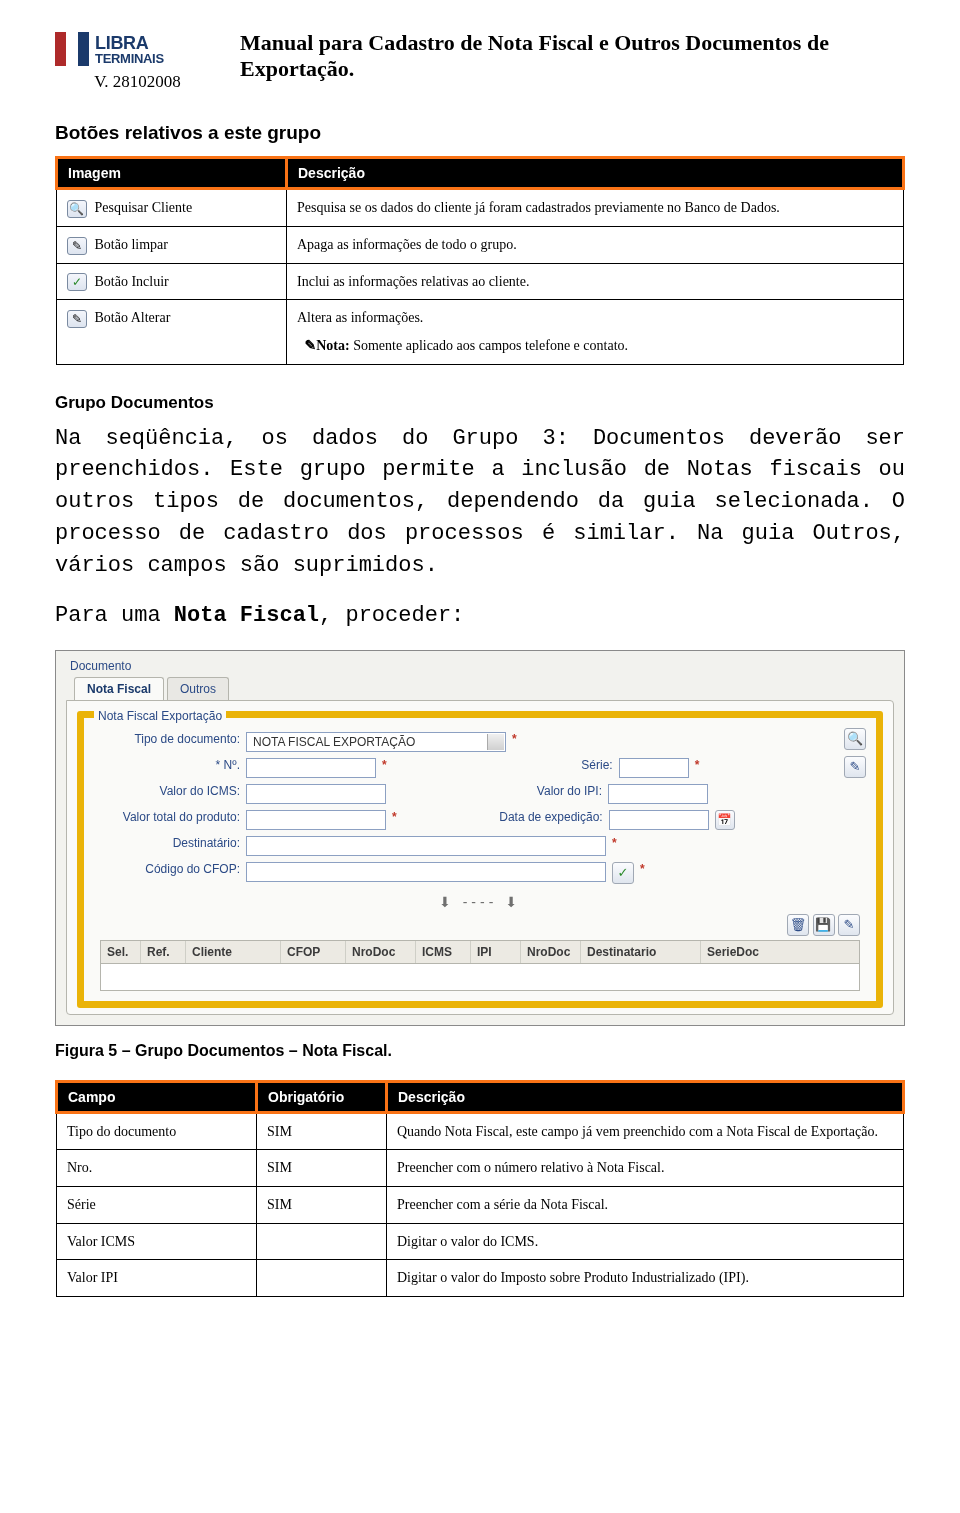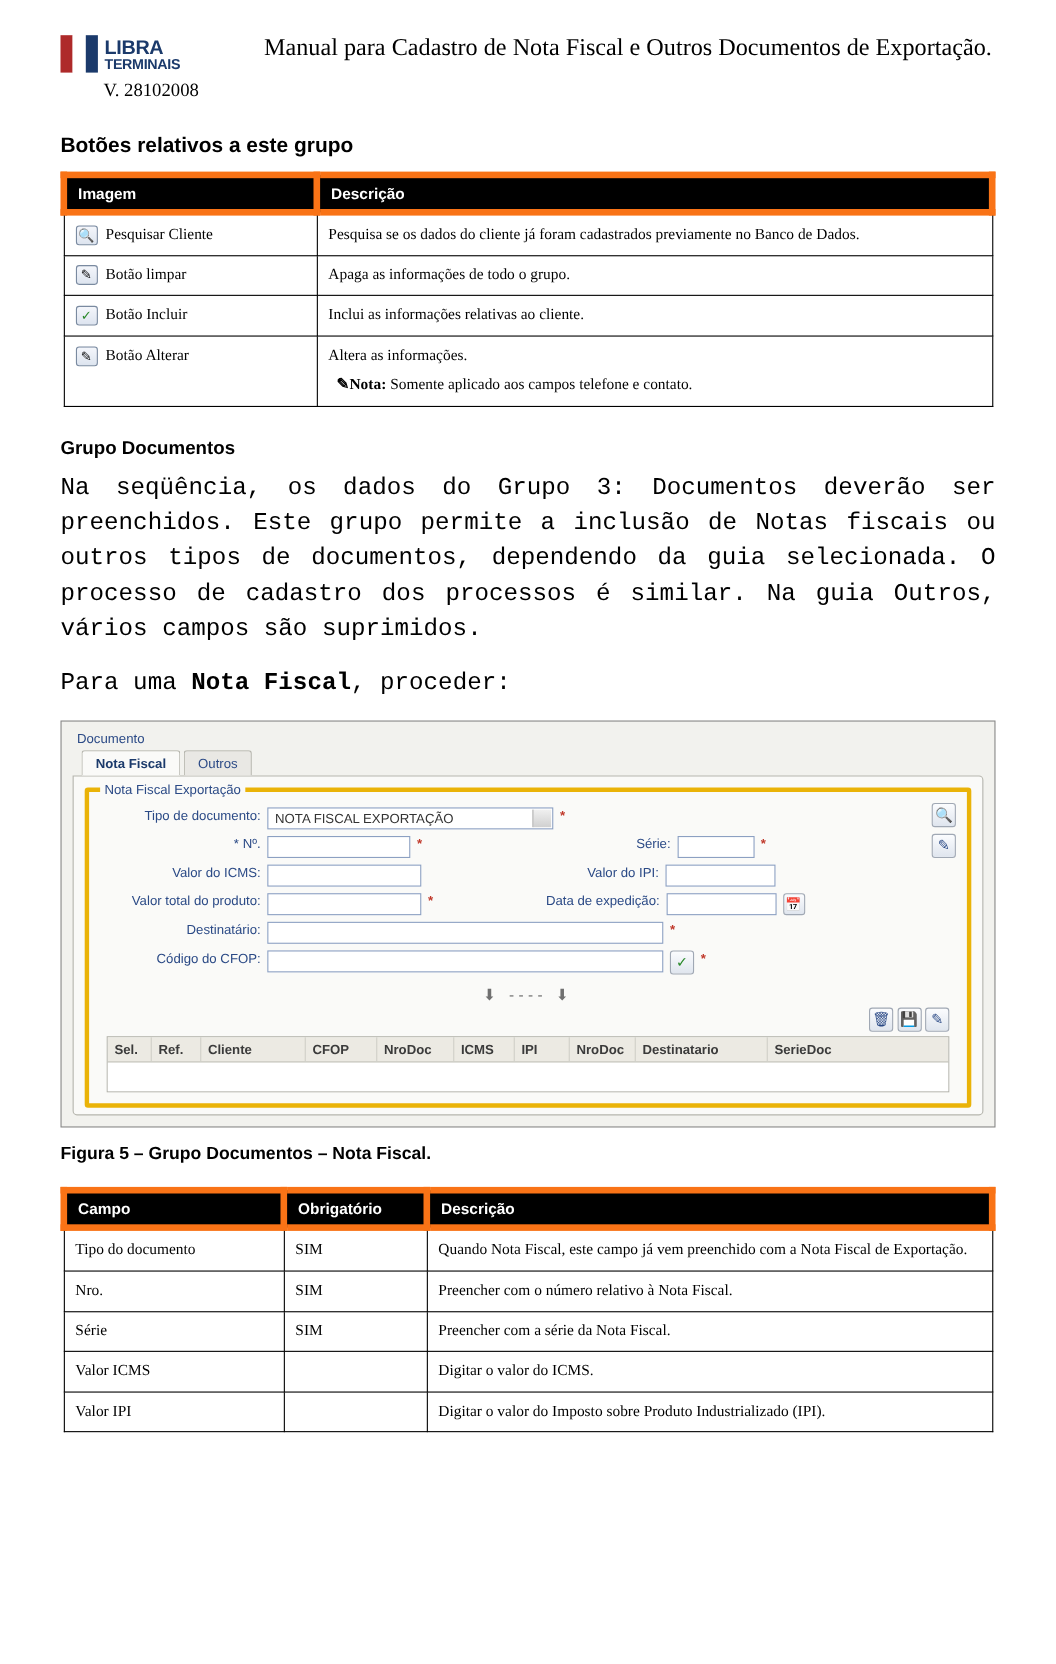--- a/index.html
+++ b/index.html
@@ -56,21 +56,21 @@
   }
   .logo-text .line1 { font-size: 18px; }
   .version {
     font-family: "Times New Roman", serif;
     font-size: 17px;
     margin-top: 4px;
   }
   .main-title {
     font-family: "Times New Roman", serif;
     font-size: 22px;
-    font-weight: normal;
+    font-weight: bold;
     line-height: 1.2;
   }
 
   h3.section {
     font-family: Arial, Helvetica, sans-serif;
     font-size: 19px;
     font-weight: bold;
     margin: 20px 0 12px 0;
   }
   .subheading {
@@ -93,21 +93,21 @@
     font-family: Arial, Helvetica, sans-serif;
     font-size: 14px;
     margin-bottom: 10px;
   }
   table.data-table th {
     background: #000;
     color: #fff;
     text-align: left;
     font-weight: bold;
     padding: 6px 10px;
-    border: 6px solid #f97316;
+    border: 3px solid #f97316;
   }
   table.data-table td {
     padding: 8px 10px;
     border: 1px solid #000;
     vertical-align: top;
     line-height: 1.4;
     font-family: Liberation Serif, serif;
   }
   .mini-icon {
     display: inline-block;
@@ -164,21 +164,21 @@
     font-weight: bold;
     color: #1b3a6b;
   }
   .tabbody {
     border: 1px solid #b5b5ad;
     background: #fafaf8;
     padding: 10px 10px 6px 10px;
     border-radius: 0 4px 4px 4px;
   }
   .inner-fieldset {
-    border: 4px solid #eab308;
+    border: 7px solid #eab308;
     padding: 14px 16px 10px 16px;
     position: relative;
     border-radius: 3px;
   }
   .inner-fieldset .legend {
     position: absolute;
     top: -9px;
     left: 10px;
     background: #fafaf8;
     padding: 0 4px;

